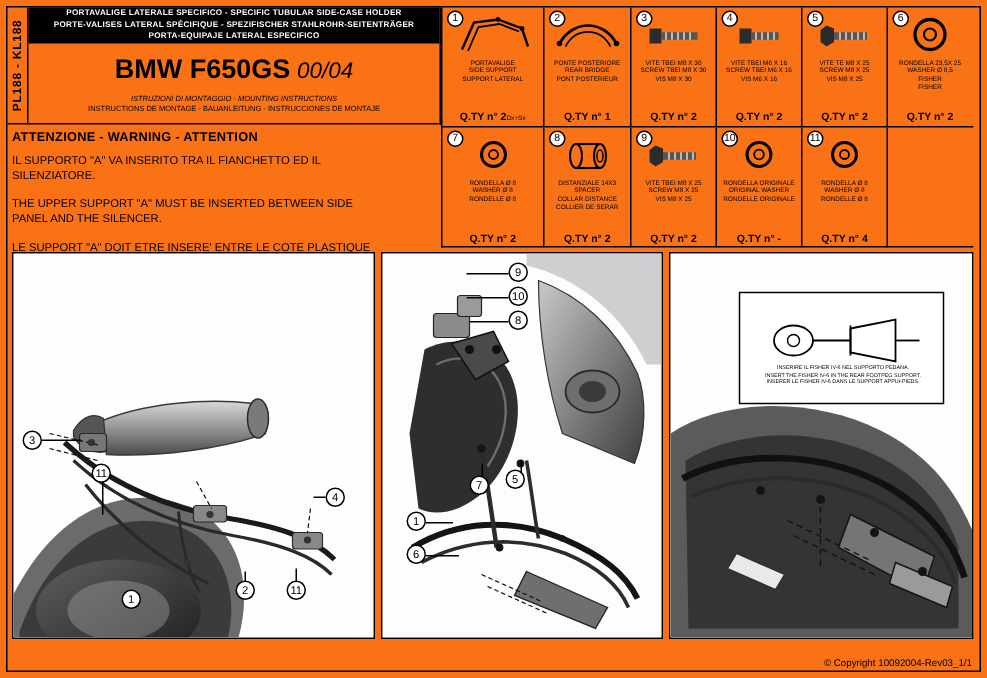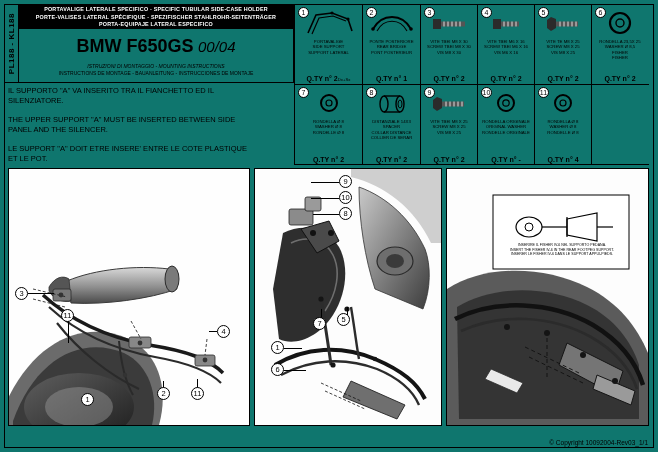--- a/index.html
+++ b/index.html
@@ -7,21 +7,21 @@
   body {
     width: 658px; height: 452px;
     background: #ffffff;
     font-family: "Liberation Sans", sans-serif;
     color: #000;
     overflow: hidden;
   }
   .page {
     position: relative;
     width: 658px; height: 452px;
-    background: #0f766e;
+    background: #f97316;
     padding: 4px;
   }
   .outer-frame {
     position: absolute;
     left: 4px; top: 4px;
     width: 650px; height: 444px;
     border: 1px solid #000;
   }
 
   
@@ -213,20 +213,21 @@
       <span class="m1">BMW F650GS</span>
       <span class="m2">00/04</span>
     </div>
     <div class="hdr-sub">
       <div class="it">ISTRUZIONI DI MONTAGGIO  -  MOUNTING INSTRUCTIONS</div>
       <div>INSTRUCTIONS DE MONTAGE - BAUANLEITUNG - INSTRUCCIONES DE MONTAJE</div>
     </div>
   </div>
 
   <div class="warn">
+    <div class="title">ATTENZIONE - WARNING - ATTENTION</div>
     <p>IL SUPPORTO "A" VA INSERITO TRA IL FIANCHETTO ED IL SILENZIATORE.</p>
     <p>THE UPPER SUPPORT "A" MUST BE INSERTED BETWEEN SIDE PANEL AND THE SILENCER.</p>
     <p>LE SUPPORT "A" DOIT ETRE INSERE' ENTRE LE COTE PLASTIQUE ET LE POT.</p>
   </div>
 
   <div class="parts">
     <div class="parts-row r1">
 
       <div class="cell" style="width:68px">
         <div class="num">1</div>

